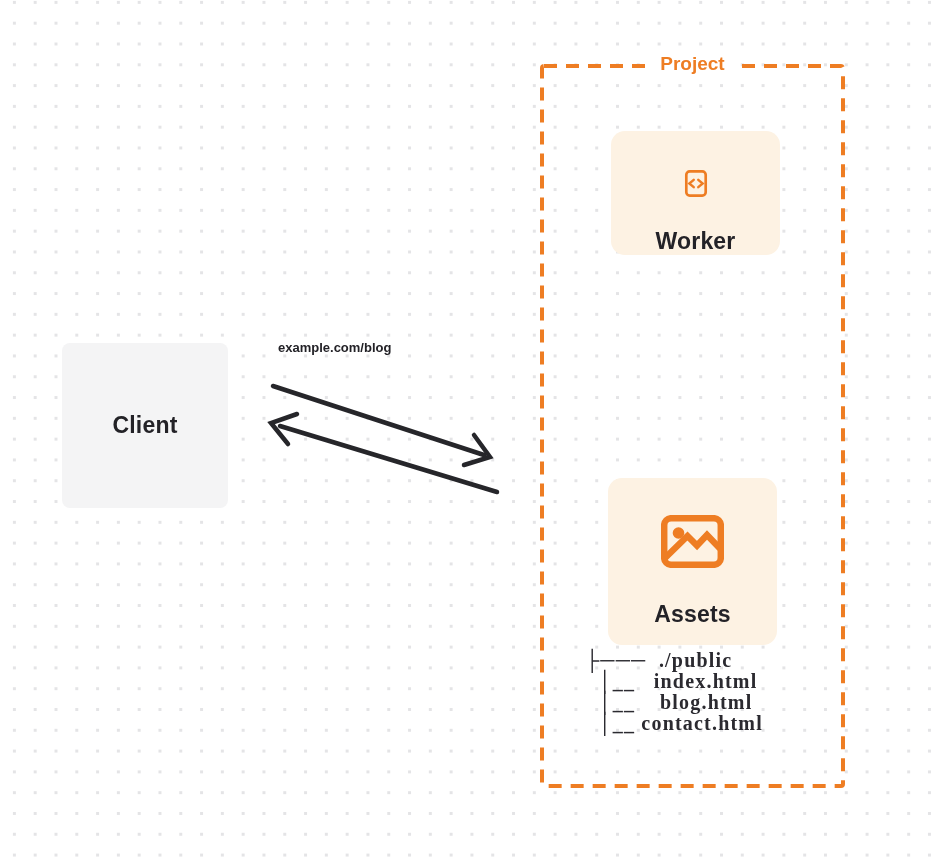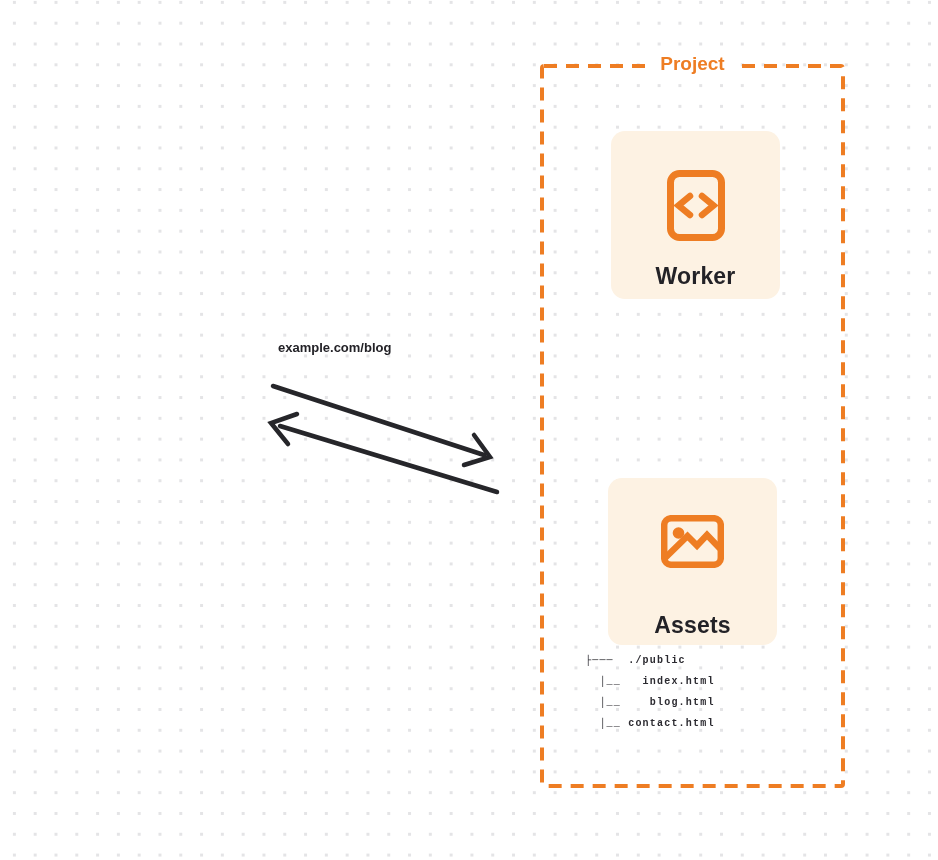--- a/index.html
+++ b/index.html
@@ -101,54 +101,58 @@
     position: absolute;
     width: 169px;
     background: var(--card-bg);
     border-radius: 14px;
     display: flex;
     flex-direction: column;
     align-items: center;
   }
   .card.worker {
     left: 71px; top: 67px;   
-    height: 168px;
+    height: 124px;
     padding-top: 39px;
+    gap: 9px;
   }
   .card.assets {
     left: 68px; top: 414px;  
     height: 167px;
     padding-top: 37px;
   }
   .card .icon-svg { display: block; }
   .icon-stroke {
     stroke: var(--accent);
     fill: none;
   }
   .card.worker .node-label { margin-top: 22px; }
-  .card.assets .node-label { margin-top: 44px; }
+  .card.assets .node-label { margin-top: 33px; }
 
   
   .file-tree {
     position: absolute;
     left: 45px; top: 586px;  
-    font-family: Liberation Mono, monospace;
-    font-size: 10px;
+    font-family: Liberation Serif, serif;
+    font-size: 20px;
     line-height: 21px;
     letter-spacing: 1.2px;
     color: var(--tree-ink);
     white-space: pre;
     font-weight: 700;
   }
 </style>
 </head>
 <body>
 
 <div class="canvas">
 
+  <div class="client-box">
+    <span class="node-label">Client</span>
+  </div>
 
   <div class="request-label">example.com/blog</div>
 
   <svg class="arrows" viewBox="0 0 938 860" aria-hidden="true">
     <line class="arrow-stroke" x1="273" y1="386" x2="484" y2="455"></line>
     <polyline class="arrow-stroke" points="474,435 490,457 464,465"></polyline>
     <line class="arrow-stroke" x1="497" y1="492" x2="280" y2="426"></line>
     <polyline class="arrow-stroke" points="288,444 271,423 297,414"></polyline>
   </svg>
 

